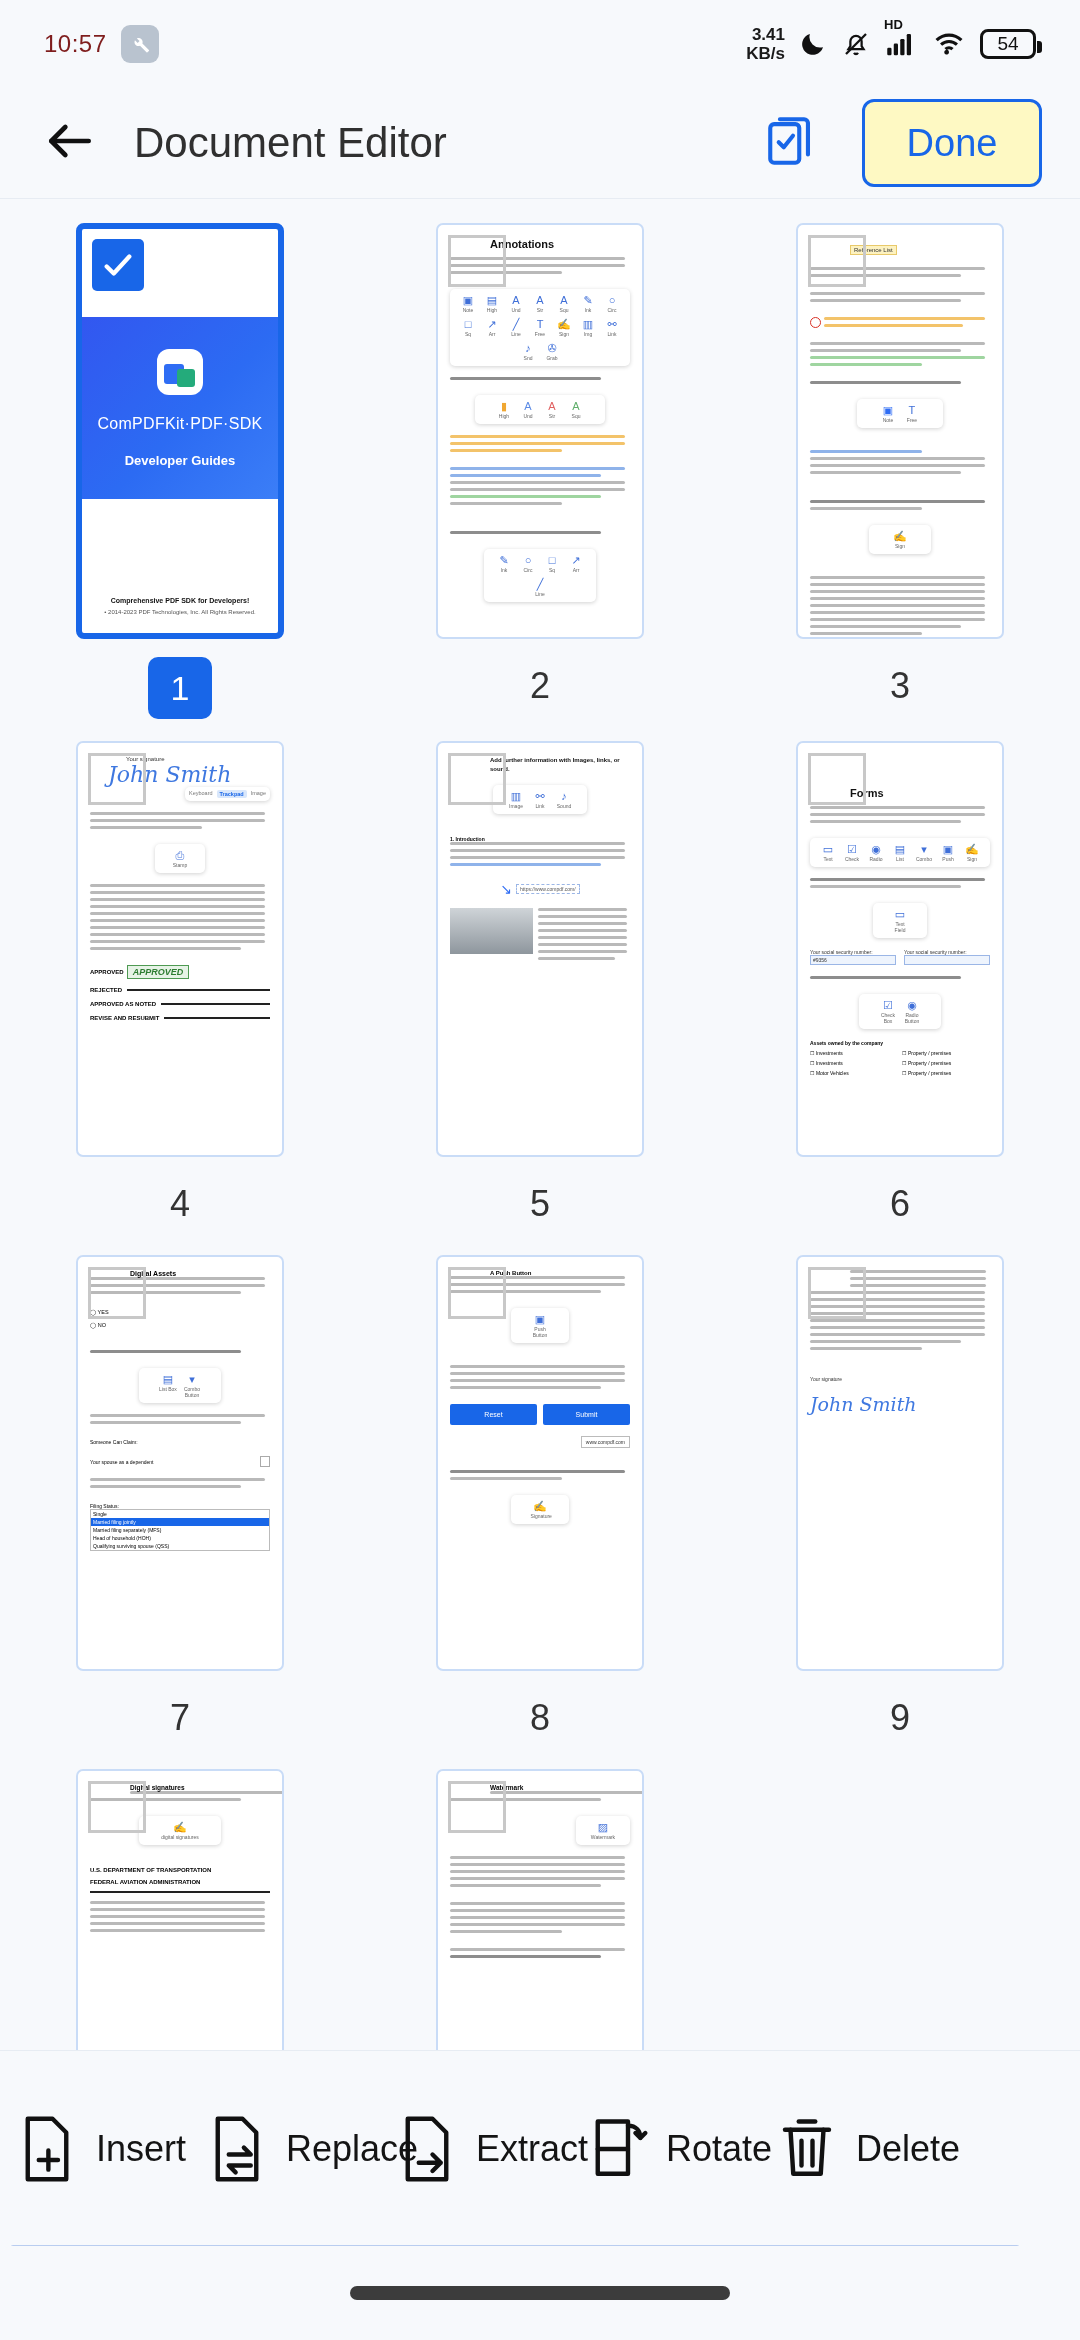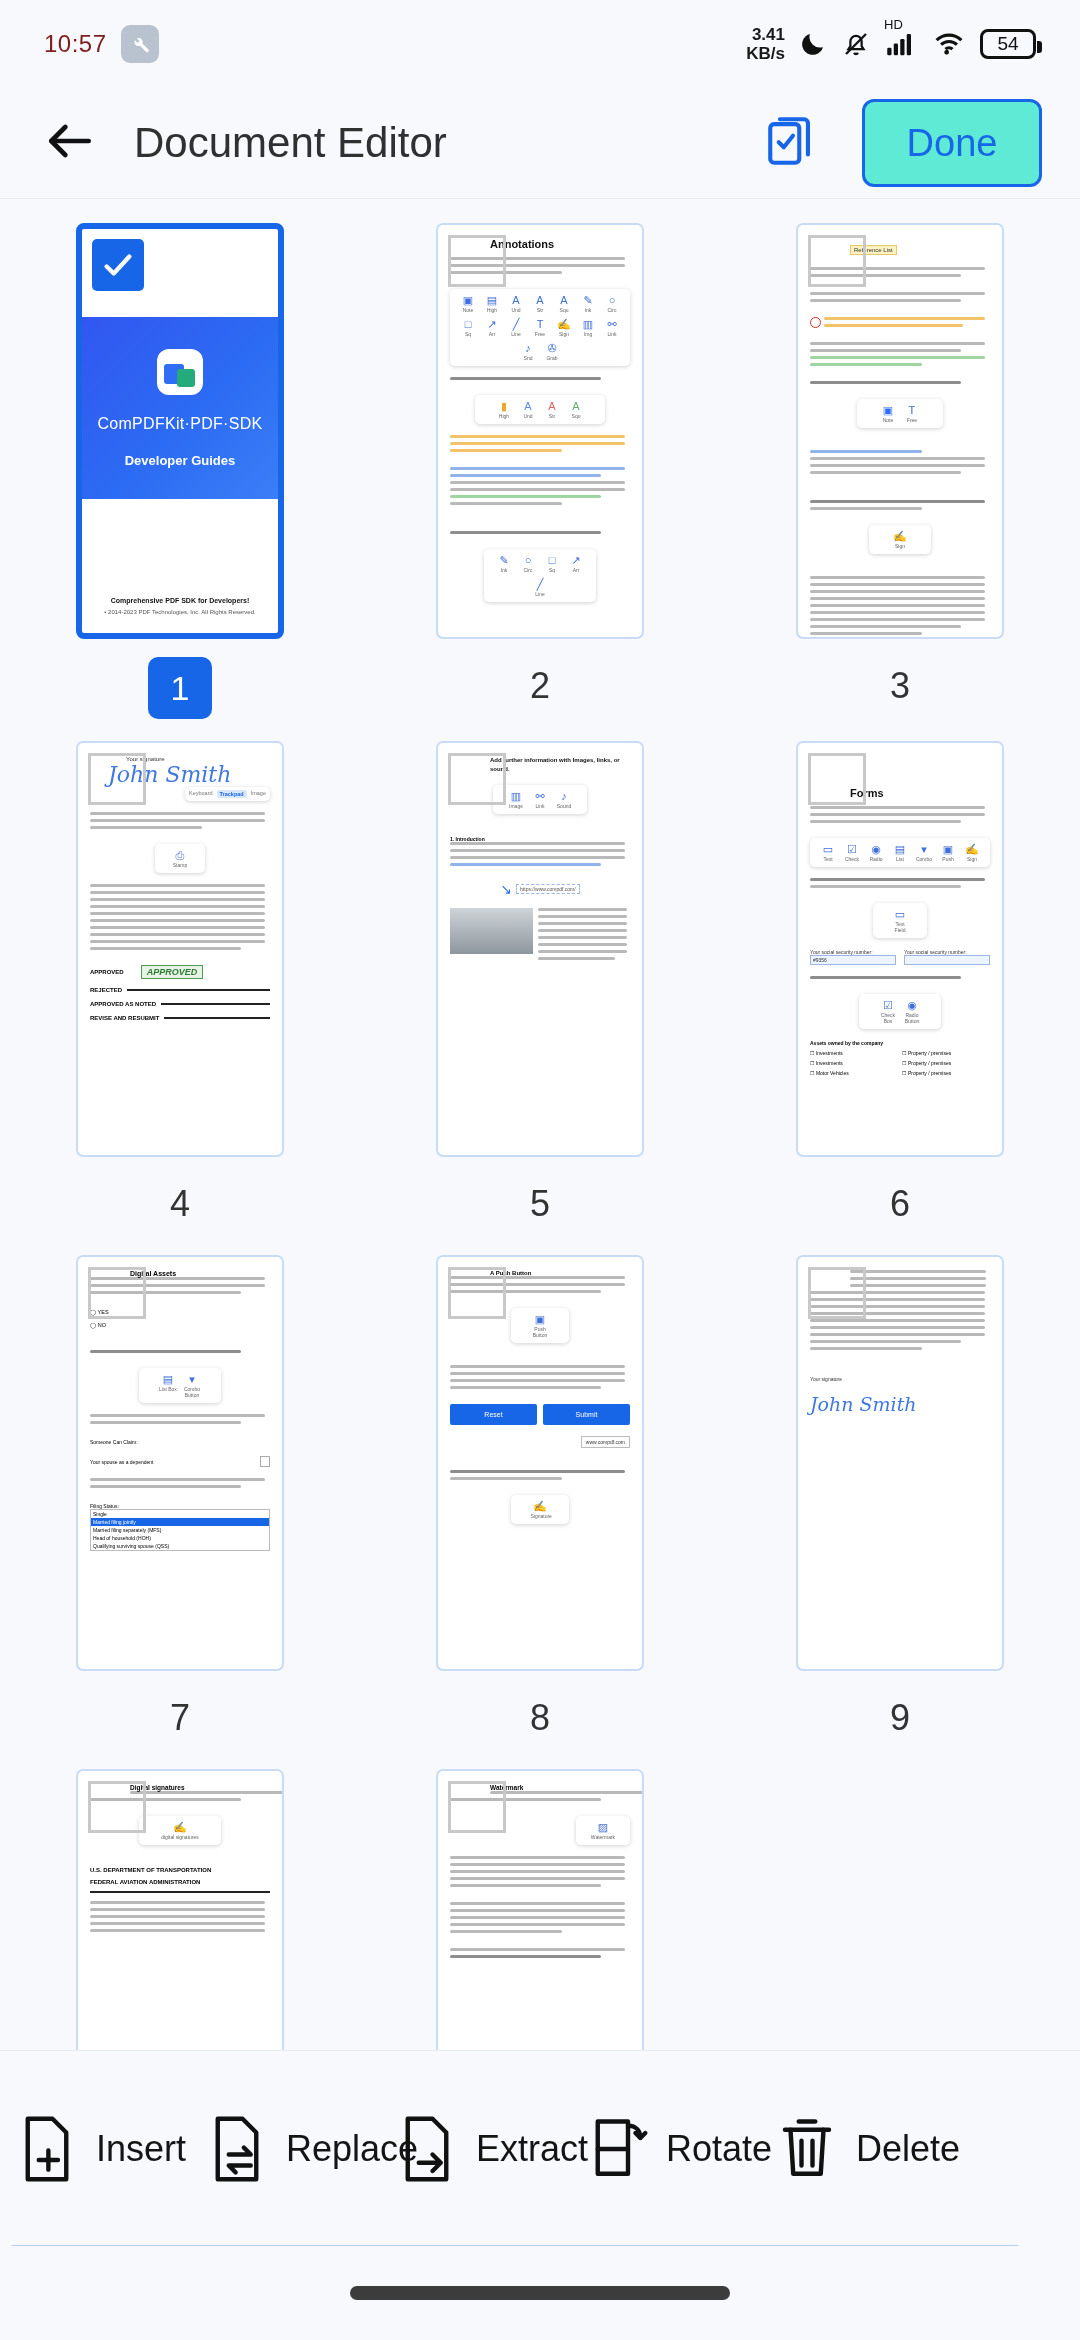--- a/index.html
+++ b/index.html
@@ -38,21 +38,21 @@
   .appbar {
     position: absolute; top: 88px; left: 0; width: 1080px; height: 111px;
     background: #f7f9fc; display: flex; align-items: center; padding: 0 38px;
     border-bottom: 1px solid #e7ecf3;
   }
   .back-btn { width: 64px; height: 64px; display:flex; align-items:center; justify-content:center; }
   .title { font-size: 42px; color: #303030; margin-left: 32px; flex: 1; }
   .selectall-btn { width: 72px; height: 72px; display:flex; align-items:center; justify-content:center; margin-right: 34px;}
   .done-btn {
     width: 180px; height: 88px; border: 3px solid #1866e8; border-radius: 12px;
-    background: #5eead4; color: #1866e8; font-size: 38px;
+    background: #fef9c3; color: #1866e8; font-size: 38px;
     display: flex; align-items: center; justify-content: center;
   }
 
   
   .grid {
     position: absolute; top: 199px; left: 0; width: 1080px; height: 1941px;
     padding: 24px 0 0 0; overflow: hidden;
   }
   .row { display: flex; }
   .cell { width: 360px; display: flex; flex-direction: column; align-items: center; }
@@ -155,21 +155,21 @@
           </svg>
       </span>
       <span class="icn">
         <svg width="30" height="30" viewBox="0 0 24 24" fill="none" stroke="#111" stroke-width="1.8">
           <path d="M6 16h12l-1.5-2.2V10a4.5 4.5 0 00-9 0v3.8L6 16z"></path>
             <path d="M10.5 19a1.6 1.6 0 003 0"></path>
             <line x1="4" y1="20" x2="20" y2="4"></line>
         </svg>
       </span>
       <span class="icn" style="position:relative;">
-        <span style="position:absolute;top:-12px;left:0;font-size:13px;font-weight:normal;">HD</span>
+        <span style="position:absolute;top:-12px;left:0;font-size:13px;font-weight:bold;">HD</span>
         <svg width="34" height="30" viewBox="0 0 24 24" fill="#111">
             <rect x="1" y="15" width="3.4" height="6" rx="1"></rect>
             <rect x="6.2" y="11.5" width="3.4" height="9.5" rx="1"></rect>
             <rect x="11.4" y="8" width="3.4" height="13" rx="1"></rect>
             <rect x="16.6" y="4" width="3.4" height="17" rx="1"></rect>
           </svg>
       </span>
       <span class="icn">
         <svg width="36" height="30" viewBox="0 0 24 24" fill="#111">
             <path d="M12 18.5a1.9 1.9 0 100 .1zM4.8 11.6l1.7 1.8a8 8 0 0111 0l1.7-1.8a10.5 10.5 0 00-14.4 0zM1.2 8l1.8 1.8a13.2 13.2 0 0118 0L22.8 8a15.7 15.7 0 00-21.6 0zM8.3 15.1l1.8 1.8a3.1 3.1 0 013.8 0l1.8-1.8a5.6 5.6 0 00-7.4 0z"></path>
@@ -387,21 +387,21 @@
               <div class="pl l"></div>
               <div class="pl l"></div>
               <div class="pl l"></div>
             <div class="pl l"></div>
               <div class="pl l"></div>
               <div class="pl l"></div>
               <div class="pl l"></div>
             <div class="pl l"></div>
               <div class="pl m"></div>
             <div class="gap"></div>
-            <div style="display:flex;align-items:center;gap:17px;margin-bottom:8px;">
+            <div style="display:flex;align-items:center;gap:3px;margin-bottom:8px;">
               <span style="font-size:6px;font-weight:bold;">APPROVED</span>
               <span class="stampbox">APPROVED</span>
             </div>
             <div style="display:flex;align-items:center;gap:5px;margin-bottom:8px;">
               <span style="font-size:6px;font-weight:bold;">REJECTED</span>
               <span style="flex:1;border-bottom:2px solid #222;"></span>
             </div>
             <div style="display:flex;align-items:center;gap:5px;margin-bottom:8px;">
               <span style="font-size:6px;font-weight:bold;">APPROVED AS NOTED</span>
               <span style="flex:1;border-bottom:2px solid #222;"></span>

